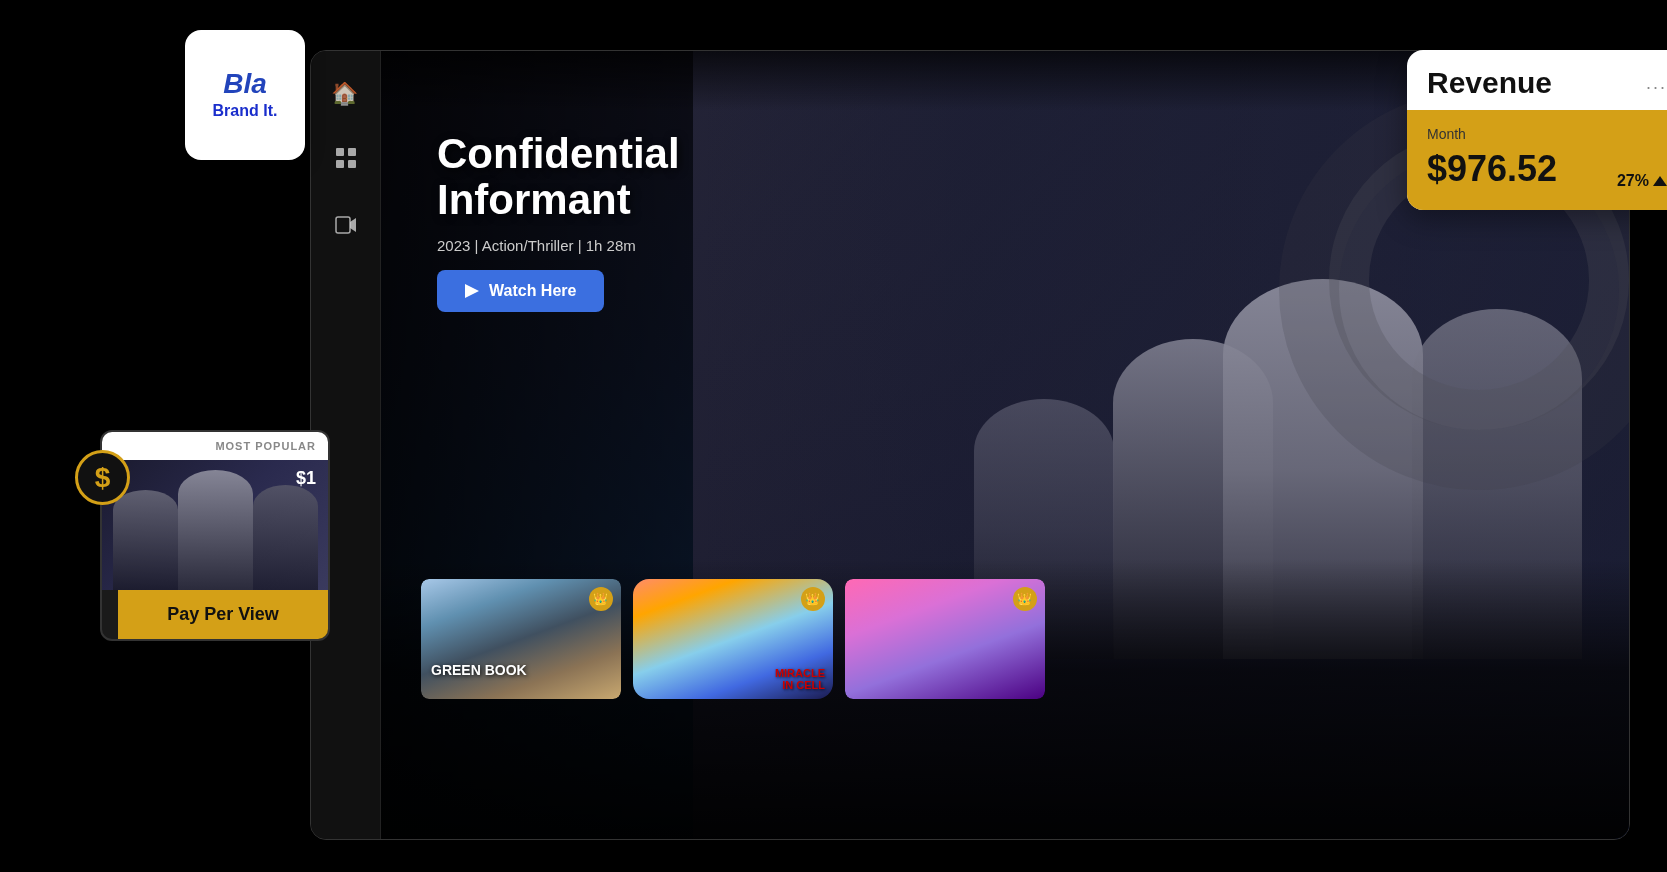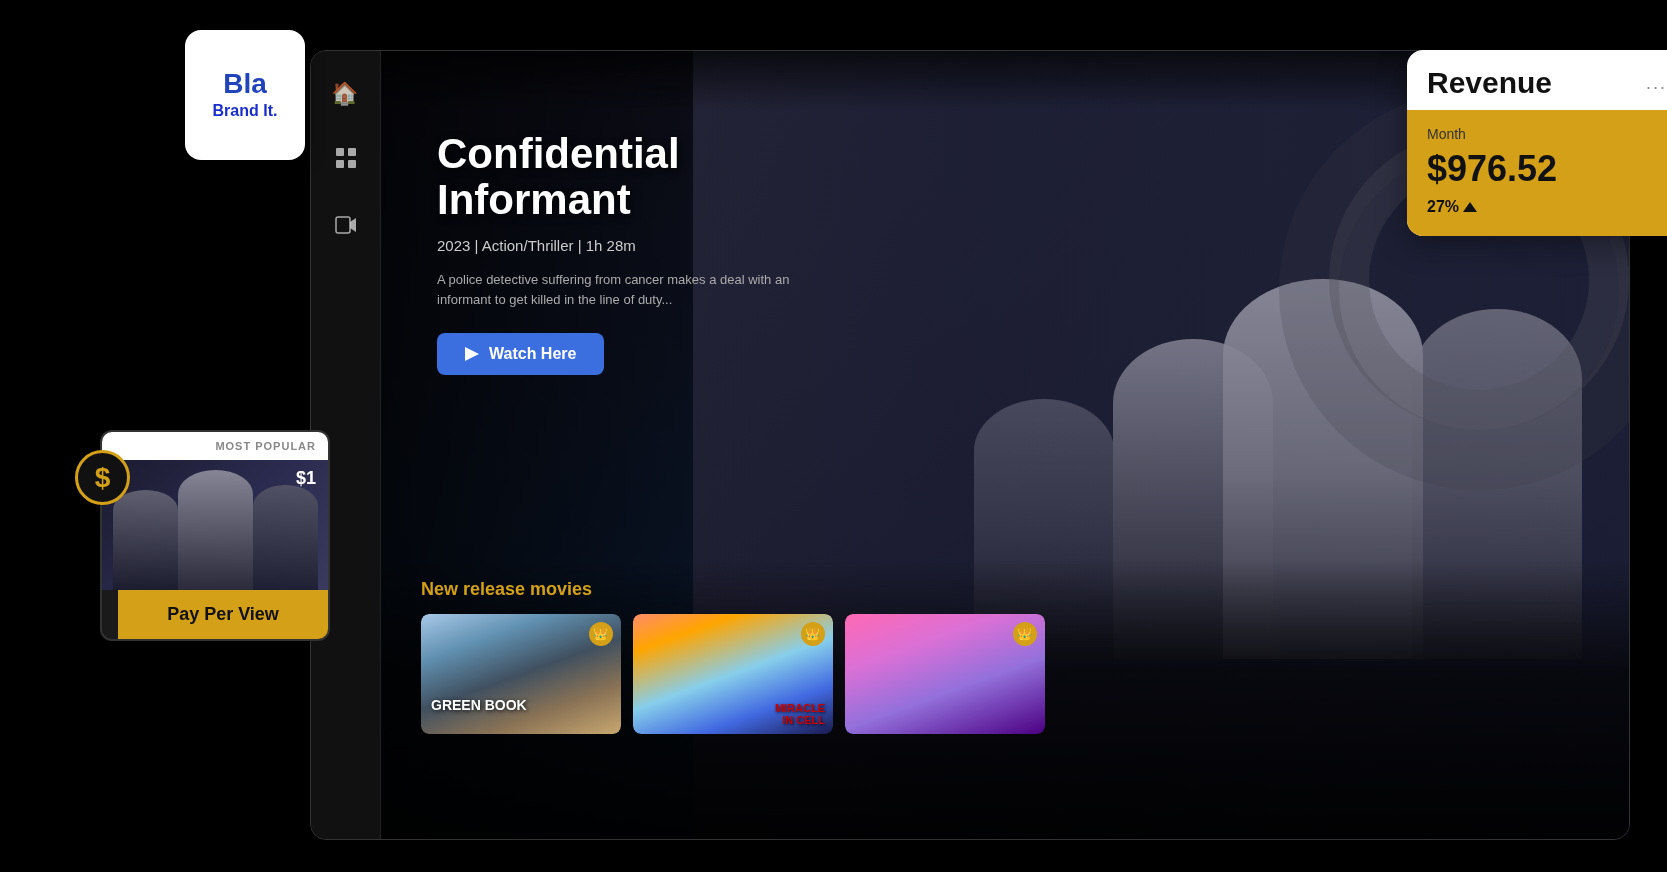--- a/index.html
+++ b/index.html
@@ -25,20 +25,21 @@
       flex-direction: column;
       align-items: center;
       justify-content: center;
       z-index: 10;
       box-shadow: 0 4px 20px rgba(0,0,0,0.3);
       padding: 10px;
     }
     .brand-signature {
       font-size: 28px;
       color: #2244bb;
+      font-style: italic;
       font-weight: bold;
       line-height: 1;
       margin-bottom: 4px;
     }
     .brand-text {
       font-size: 16px;
       font-weight: 900;
       color: #1a2ecc;
       text-align: center;
       line-height: 1.1;
@@ -302,23 +303,22 @@
       margin: 0 0;
       padding: 16px 20px 20px;
     }
     .revenue-period {
       font-size: 14px;
       color: #333;
       margin-bottom: 6px;
     }
     .revenue-amount-row {
       display: flex;
-      align-items: flex-start;
+      align-items: flex-end;
       justify-content: space-between;
-      flex-direction: column;
     }
     .revenue-amount {
       font-size: 36px;
       font-weight: 900;
       color: #111;
     }
     .revenue-change {
       font-size: 16px;
       font-weight: 700;
       color: #111;
@@ -478,39 +478,37 @@
           <div style="position:absolute; bottom:180px; right:55%; width:140px; height:260px; background:linear-gradient(to top, #1a1a28, #454558, #656578); border-radius:50% 50% 0 0 / 20% 20% 0 0; opacity:0.6;"></div>
 
           <div style="position:absolute; top:10%; right:0%; width:300px; height:300px; border:40px solid rgba(80,80,90,0.3); border-radius:50%;"></div>
           <div style="position:absolute; top:5%; right:-50px; width:400px; height:400px; border:60px solid rgba(60,60,70,0.2); border-radius:50%;"></div>
         </div>
       </div>
 
       <div class="hero-content">
         <h1 class="hero-title">Confidential Informant</h1>
         <p class="hero-meta">2023 | Action/Thriller | 1h 28m</p>
-        <p class="hero-desc">A police detective suffering from cancer makes a deal with an informant to get killed in the line of duty...</p>
         <button class="watch-btn">
           <div class="play-triangle"></div>
           <span>Watch Here</span>
         </button>
       </div>
 
       <div class="new-releases">
-        <div class="section-title">New release movies</div>
         <div class="movies-row">
 
           <div class="movie-card">
             <div style="width:100%;height:100%;background:linear-gradient(160deg,#a8c8e8 0%,#6090b0 25%,#405060 50%,#8b7355 75%,#c8a870 100%);border-radius:8px;"></div>
             <div class="crown-badge">👑</div>
             <div class="movie-title-overlay">GREEN BOOK</div>
           </div>
 
           <div class="movie-card">
-            <div style="width:100%;height:100%;background:linear-gradient(160deg,#ff8c69 0%,#ffa500 20%,#87ceeb 50%,#4169e1 75%,#1a1a4e 100%);border-radius:8px; position:relative;">
+            <div style="width:100%;height:100%;background:linear-gradient(160deg,#ff8c69 0%,#ffa500 20%,#87ceeb 50%,#4169e1 75%,#1a1a4e 100%);border-radius:16px; position:relative;">
               <div style="position:absolute;bottom:8px;right:8px;color:#cc0000;font-size:11px;font-weight:900;text-shadow:1px 1px 3px rgba(0,0,0,0.8);text-align:right;line-height:1.1;">MIRACLE<br>IN CELL</div>
             </div>
             <div class="crown-badge">👑</div>
           </div>
 
           <div class="movie-card">
             <div style="width:100%;height:100%;background:linear-gradient(160deg,#ff69b4 0%,#da70d6 30%,#9370db 60%,#4b0082 100%);border-radius:8px;"></div>
             <div class="crown-badge">👑</div>
           </div>
 

